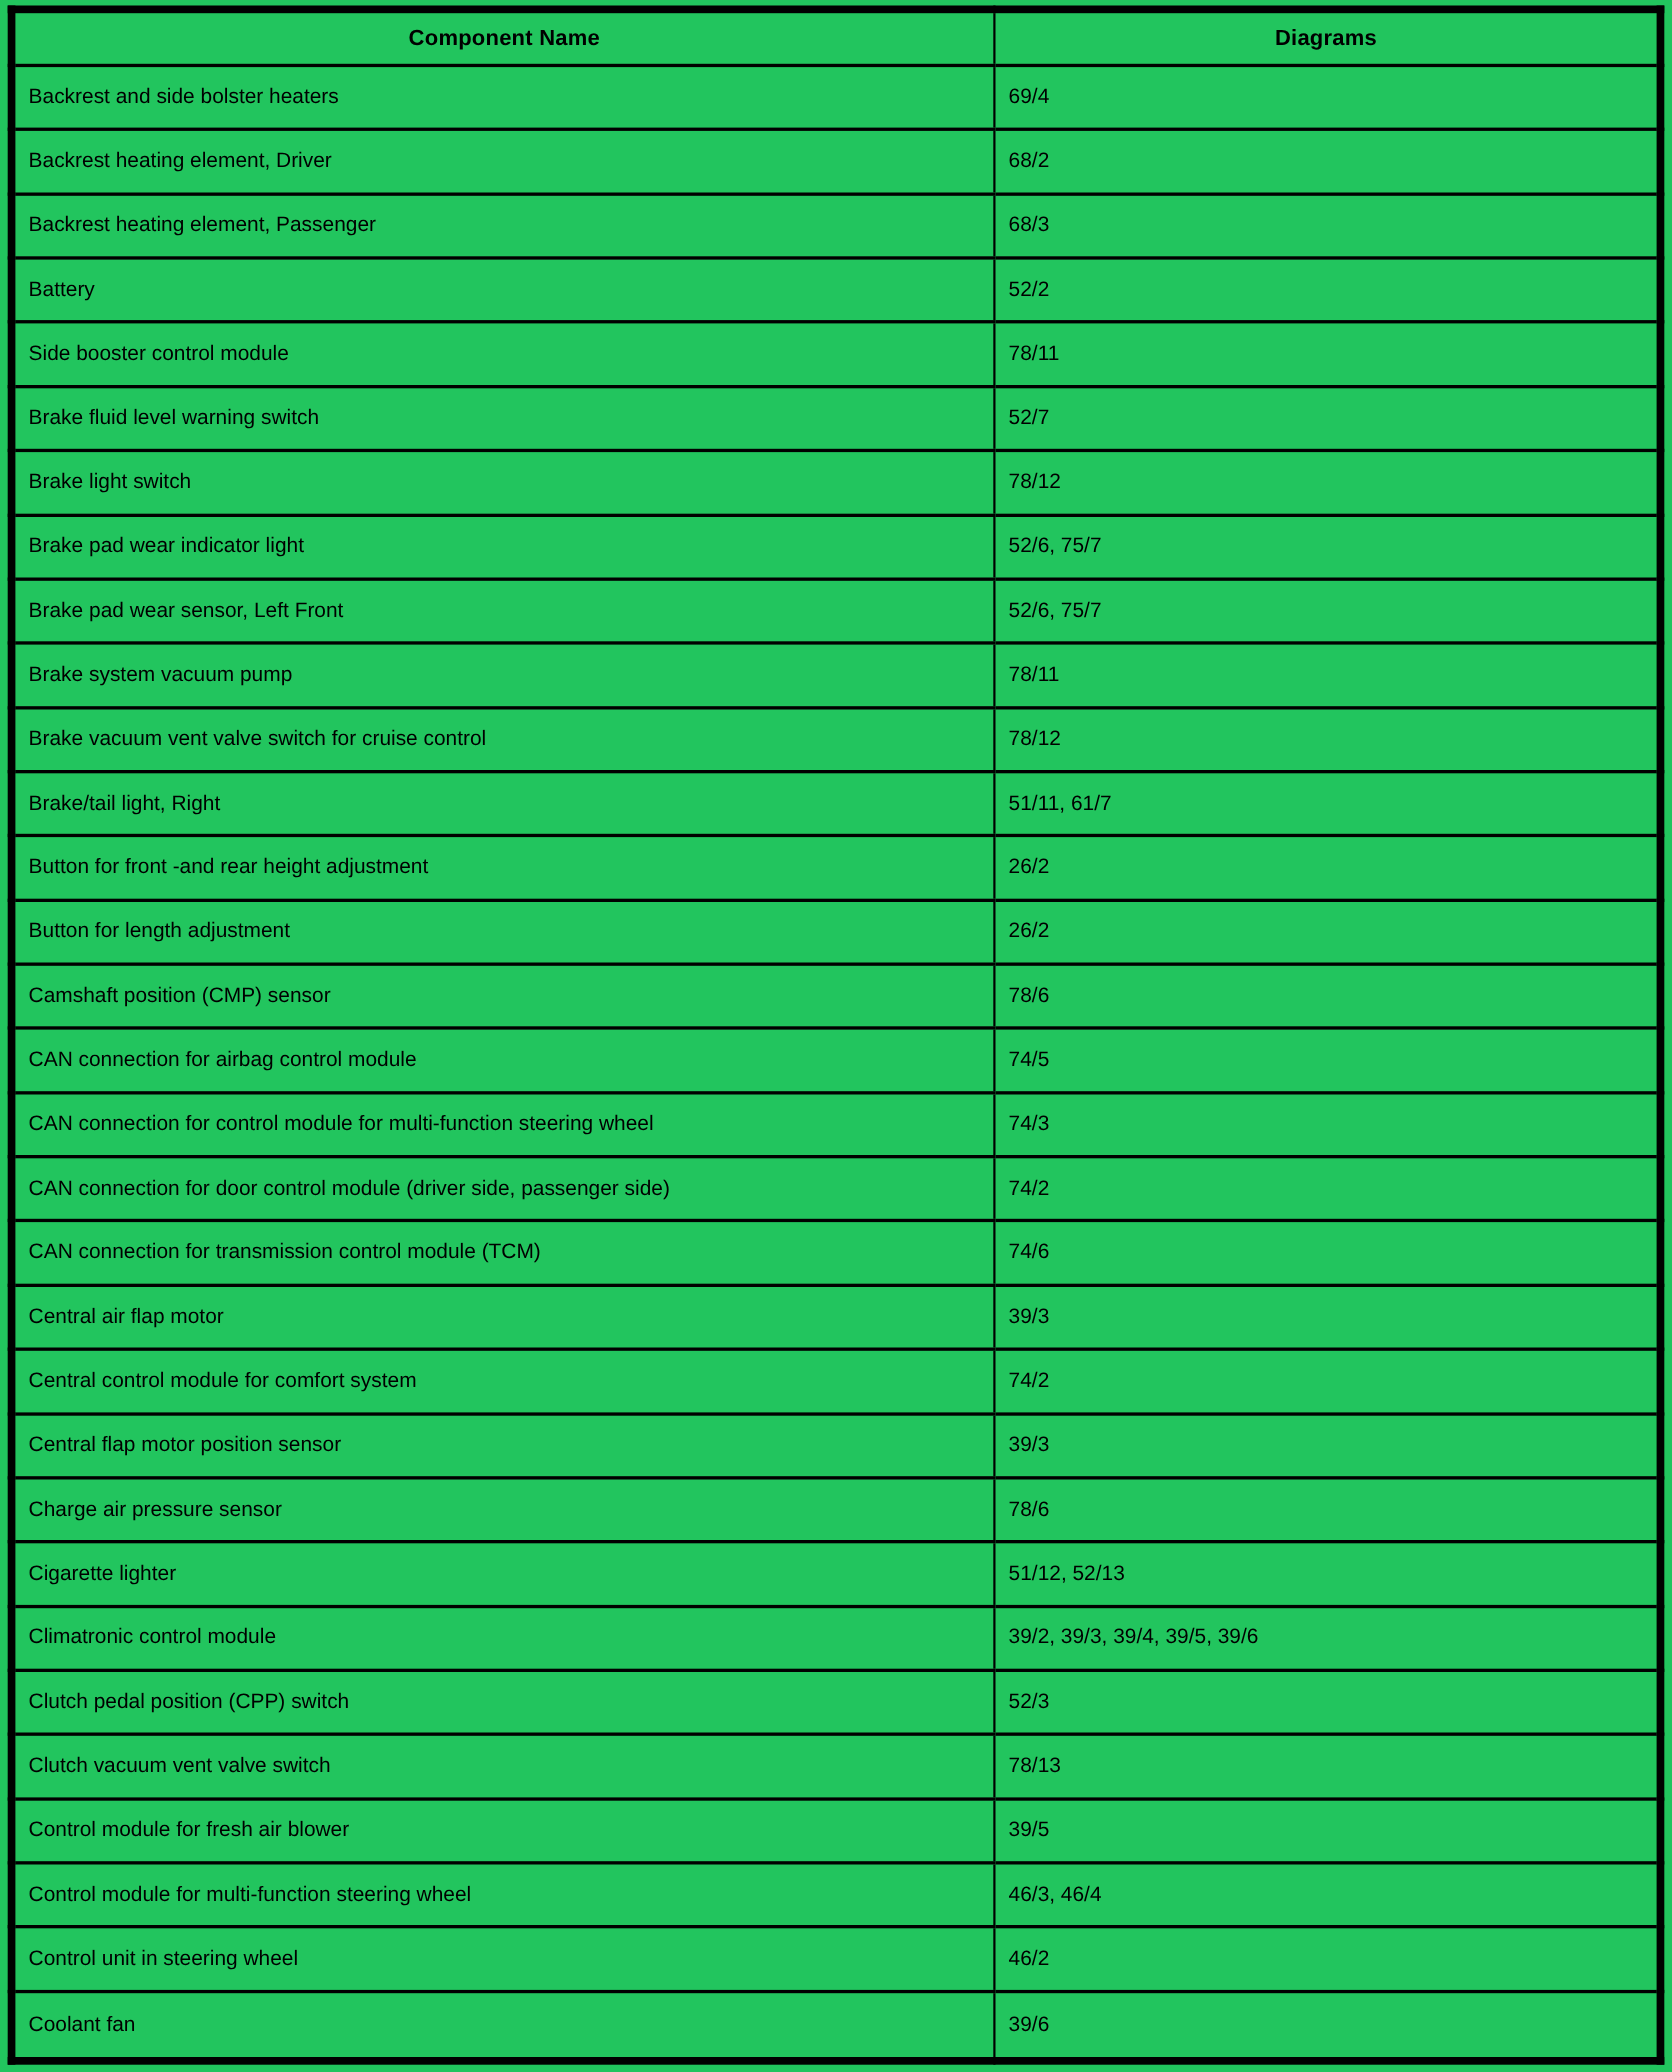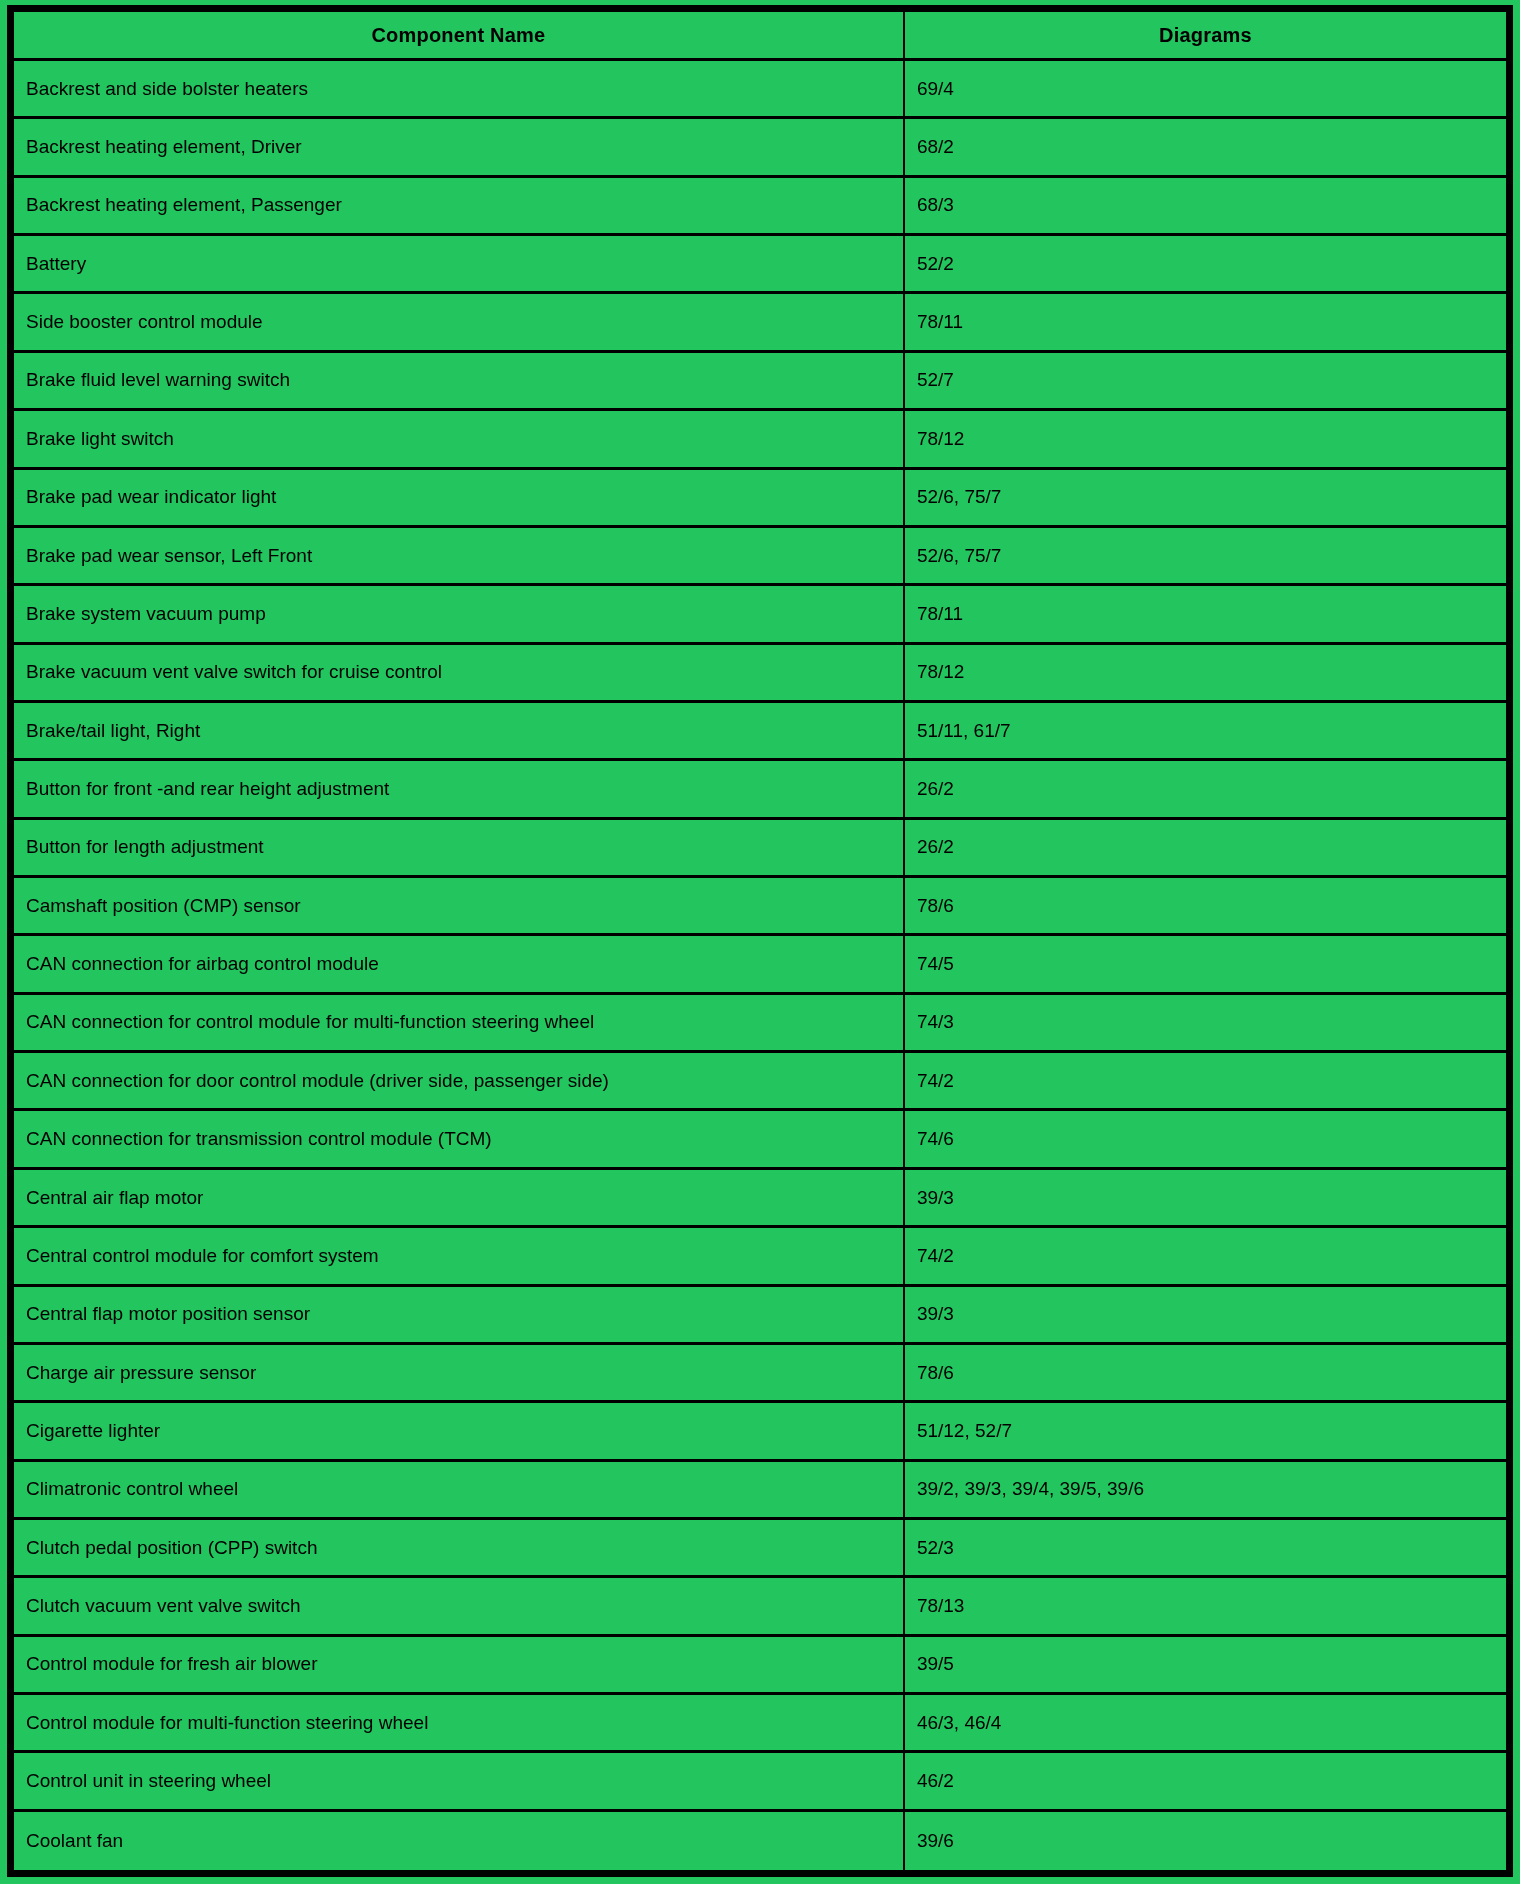--- a/index.html
+++ b/index.html
@@ -155,24 +155,24 @@
         <tr>
           <td>Central flap motor position sensor</td>
           <td>39/3</td>
         </tr>
         <tr>
           <td>Charge air pressure sensor</td>
           <td>78/6</td>
         </tr>
         <tr>
           <td>Cigarette lighter</td>
-          <td>51/12, 52/7</td>
+          <td>51/12, 52/13</td>
         </tr>
         <tr>
-          <td>Climatronic control wheel</td>
+          <td>Climatronic control module</td>
           <td>39/2, 39/3, 39/4, 39/5, 39/6</td>
         </tr>
         <tr>
           <td>Clutch pedal position (CPP) switch</td>
           <td>52/3</td>
         </tr>
         <tr>
           <td>Clutch vacuum vent valve switch</td>
           <td>78/13</td>
         </tr>

